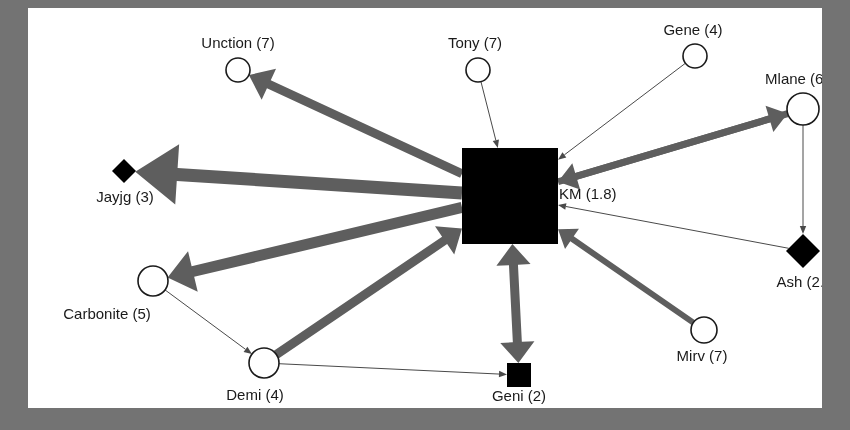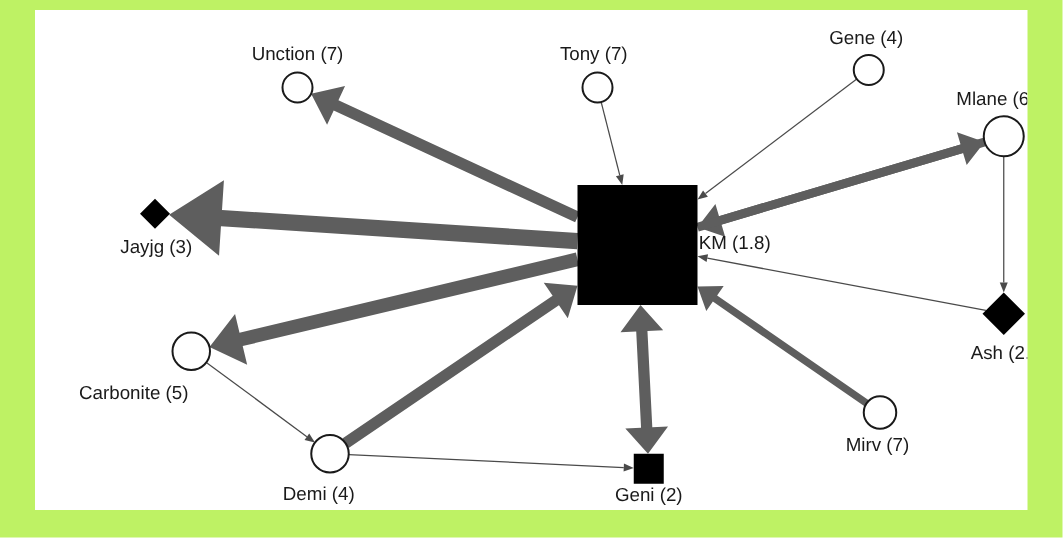--- a/index.html
+++ b/index.html
@@ -10,21 +10,21 @@
   body {
     width: 850px;
     height: 430px;
     overflow: hidden;
     font-family: "Liberation Sans", sans-serif;
   }
   #frame {
     position: relative;
     width: 850px;
     height: 430px;
-    background: #bef264;
+    background: #737373;
     box-sizing: border-box;
   }
   #canvas-wrap {
     position: absolute;
     left: 28px;
     top: 8px;
     width: 794px;
     height: 400px;
     background: #ffffff;
     overflow: hidden;

